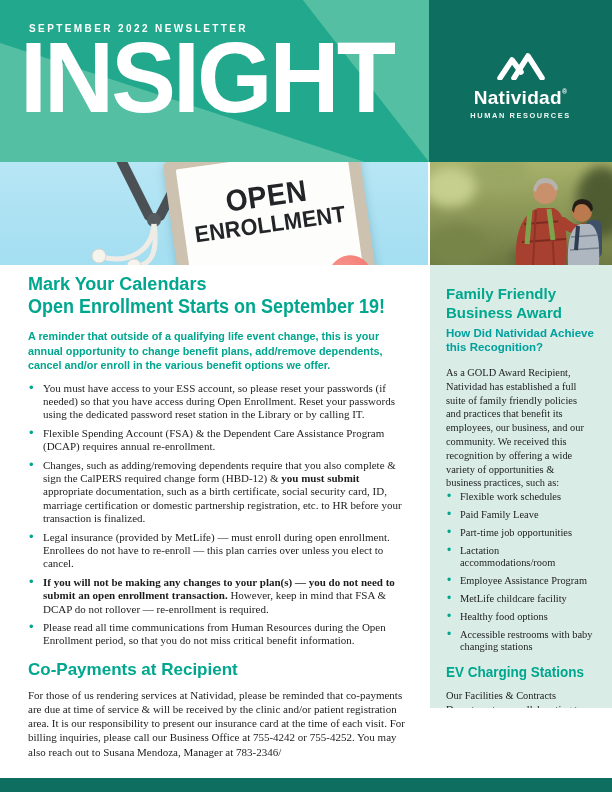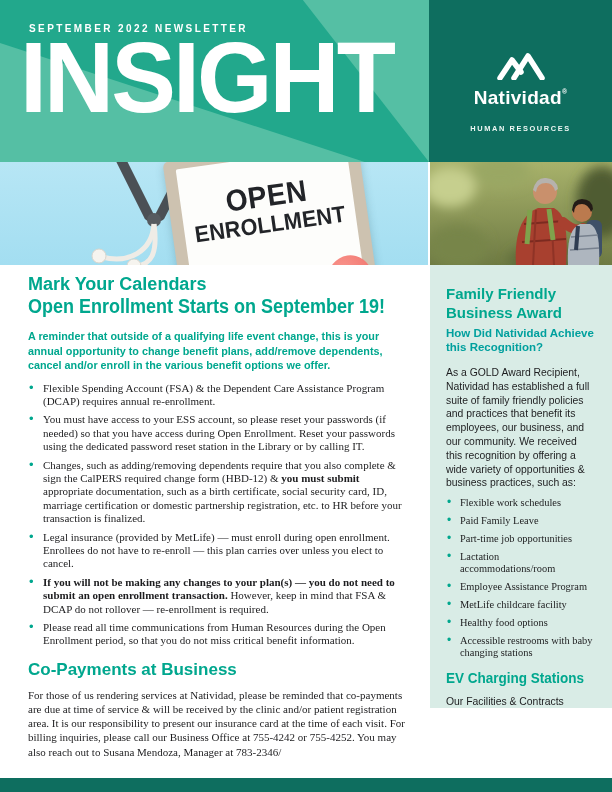--- a/index.html
+++ b/index.html
@@ -15,21 +15,21 @@
   .tri-b{clip-path:polygon(0 26.5%, 85% 100%, 0 100%);}
   .kicker{position:absolute;left:29px;top:23px;color:#ffffff;font-size:10px;font-weight:700;
           letter-spacing:2.4px;z-index:3;}
   .masthead{position:absolute;left:20px;top:27px;color:#ffffff;font-size:100px;font-weight:700;
             line-height:1;letter-spacing:-3px;z-index:2;transform:scaleX(.97);transform-origin:left top;}
   .header-right{position:absolute;left:429px;top:0;width:183px;height:162px;background:#0e6e5f;}
   .logo{position:absolute;left:0;top:52px;width:183px;text-align:center;color:#fff;}
   .logo svg{display:block;margin:0 auto 2px auto;}
   .logo-word{font-size:19px;font-weight:700;letter-spacing:.3px;line-height:20px;}
   .logo-word sup{font-size:7px;vertical-align:10px;}
-  .logo-sub{font-size:7.4px;font-weight:700;letter-spacing:1.6px;margin-top:16px;color:#eef7f4;}
+  .logo-sub{font-size:7.4px;font-weight:700;letter-spacing:1.6px;margin-top:3px;color:#eef7f4;}
 
   
   .photos{position:absolute;left:0;top:162px;width:612px;height:103px;}
   .photo-left{position:absolute;left:0;top:0;width:428px;height:103px;overflow:hidden;
               background:linear-gradient(180deg,#b7e6f5,#a3def1);}
   .photo-right{position:absolute;left:430px;top:0;width:182px;height:103px;overflow:hidden;background:#7c8950;}
   .photo-right svg{display:block;width:182px;height:103px;}
   .steth{position:absolute;left:0;top:0;}
   .clipboard{position:absolute;left:172px;top:-14px;width:196px;height:150px;background:#cdc2b0;
              border-radius:6px;transform:rotate(-8deg);box-shadow:0 3px 8px rgba(40,80,90,.25);}
@@ -55,23 +55,23 @@
               font-family:"Liberation Sans",sans-serif;}
   .h2{font-size:17px;font-weight:700;color:#00a78e;line-height:20px;margin:12px 0 8px 0;}
   .body-text{font-family:"Liberation Serif",serif;font-size:11px;line-height:14.2px;color:#1d1d1f;margin:0;}
 
   
   .sidebar{position:absolute;left:430px;top:265px;width:182px;height:443px;background:#d9ece6;
            box-sizing:border-box;padding:20px 15px 0 16px;overflow:hidden;}
   .sb-h{font-size:15px;font-weight:700;color:#00a78e;line-height:18.5px;margin:0;}
   .sb-h.condensed{white-space:nowrap;transform:scaleX(.9);transform-origin:left;}
   .sb-sub{font-size:11.5px;font-weight:700;color:#00a09e;line-height:13.5px;margin:5px 0 12px 0;}
-  .sb-body{font-family:Liberation Sans, sans-serif;font-size:10.4px;line-height:13.8px;color:#1d1d1f;
+  .sb-body{font-family:Liberation Serif, serif;font-size:10.4px;line-height:13.8px;color:#1d1d1f;
            margin:8px 5px 0 0;}
-  .sb-bullets{margin-top:7px;}
+  .sb-bullets{margin-top:1px;}
   .sb-bullets li{padding-left:14px;font-size:10.4px;line-height:12.4px;margin-bottom:5.5px;}
   .sb-bullets li::before{font-size:12px;top:-1px;}
   .sb-gap{margin-top:9px;}
 
   
   .footer{position:absolute;left:0;top:778px;width:612px;height:14px;background:#0e6e5f;}
 </style>
 </head>
 <body>
 
@@ -157,28 +157,28 @@
         </g>
       </svg>
     </div>
   </div>
 
   <div class="main-col">
     <div class="sec-kicker">Mark Your Calendars</div>
     <h1 class="headline">Open Enrollment Starts on September 19!</h1>
     <p class="intro">A reminder that outside of a qualifying life event change, this is your annual opportunity to change benefit plans, add/remove dependents, cancel and/or enroll in the various benefit options we offer.</p>
     <ul class="bullets">
+        <li><span>You must have access to your ESS account, so please reset your passwords (if needed) so that you have access during Open Enrollment. Reset your passwords using the dedicated password reset station in the Library or by calling IT.</span></li>
         <li><span>Flexible Spending Account (FSA) &amp; the Dependent Care Assistance Program (DCAP) requires annual re-enrollment.</span></li>
-        <li><span>You must have access to your ESS account, so please reset your passwords (if needed) so that you have access during Open Enrollment. Reset your passwords using the dedicated password reset station in the Library or by calling IT.</span></li>
         <li><span>Changes, such as adding/removing dependents require that you also complete &amp; sign the CalPERS required change form (HBD-12) &amp; </span><b>you must submit</b><span> appropriate documentation, such as a birth certificate, social security card, ID, marriage certification or domestic partnership registration, etc. to HR before your transaction is finalized.</span></li>
         <li><span>Legal insurance (provided by MetLife) — must enroll during open enrollment. Enrollees do not have to re-enroll — this plan carries over unless you elect to cancel.</span></li>
         <li><b>If you will not be making any changes to your plan(s) — you do not need to submit an open enrollment transaction.</b><span> However, keep in mind that FSA &amp; DCAP do not rollover — re-enrollment is required.</span></li>
         <li><span>Please read all time communications from Human Resources during the Open Enrollment period, so that you do not miss critical benefit information.</span></li>
       </ul>
-    <h2 class="h2">Co-Payments at Business</h2>
+    <h2 class="h2">Co-Payments at Recipient</h2>
     <p class="body-text"><span>For those of us rendering services at Natividad, please be reminded that co-payments are due at time of service &amp; will be received by the clinic and/or patient registration area. It is our responsibility to present our insurance card at the time of each visit. For billing inquiries, please call our Business Office at 755-4242 or 755-4252. You may also reach out to Susana Mendoza, Manager at 783-2346/</span></p>
   </div>
 
   <aside class="sidebar">
     <h3 class="sb-h">Family Friendly Business Award</h3>
     <h4 class="sb-sub">How Did Natividad Achieve this Recognition?</h4>
     <p class="sb-body">As a GOLD Award Recipient, Natividad has established a full suite of family friendly policies and practices that benefit its employees, our business, and our community. We received this recognition by offering a wide variety of opportunities &amp; business practices, such as:</p>
     <ul class="bullets sb-bullets">
         <li>Flexible work schedules</li>
         <li>Paid Family Leave</li>

